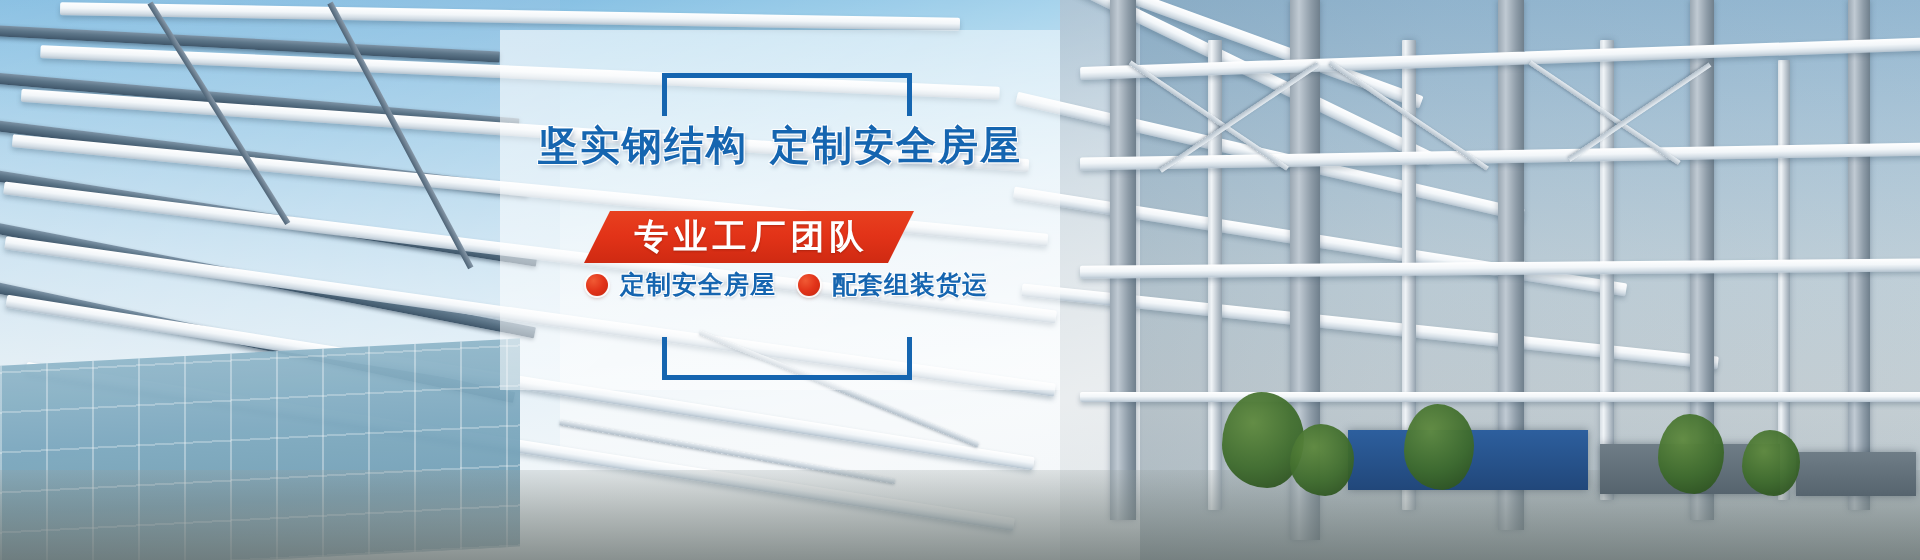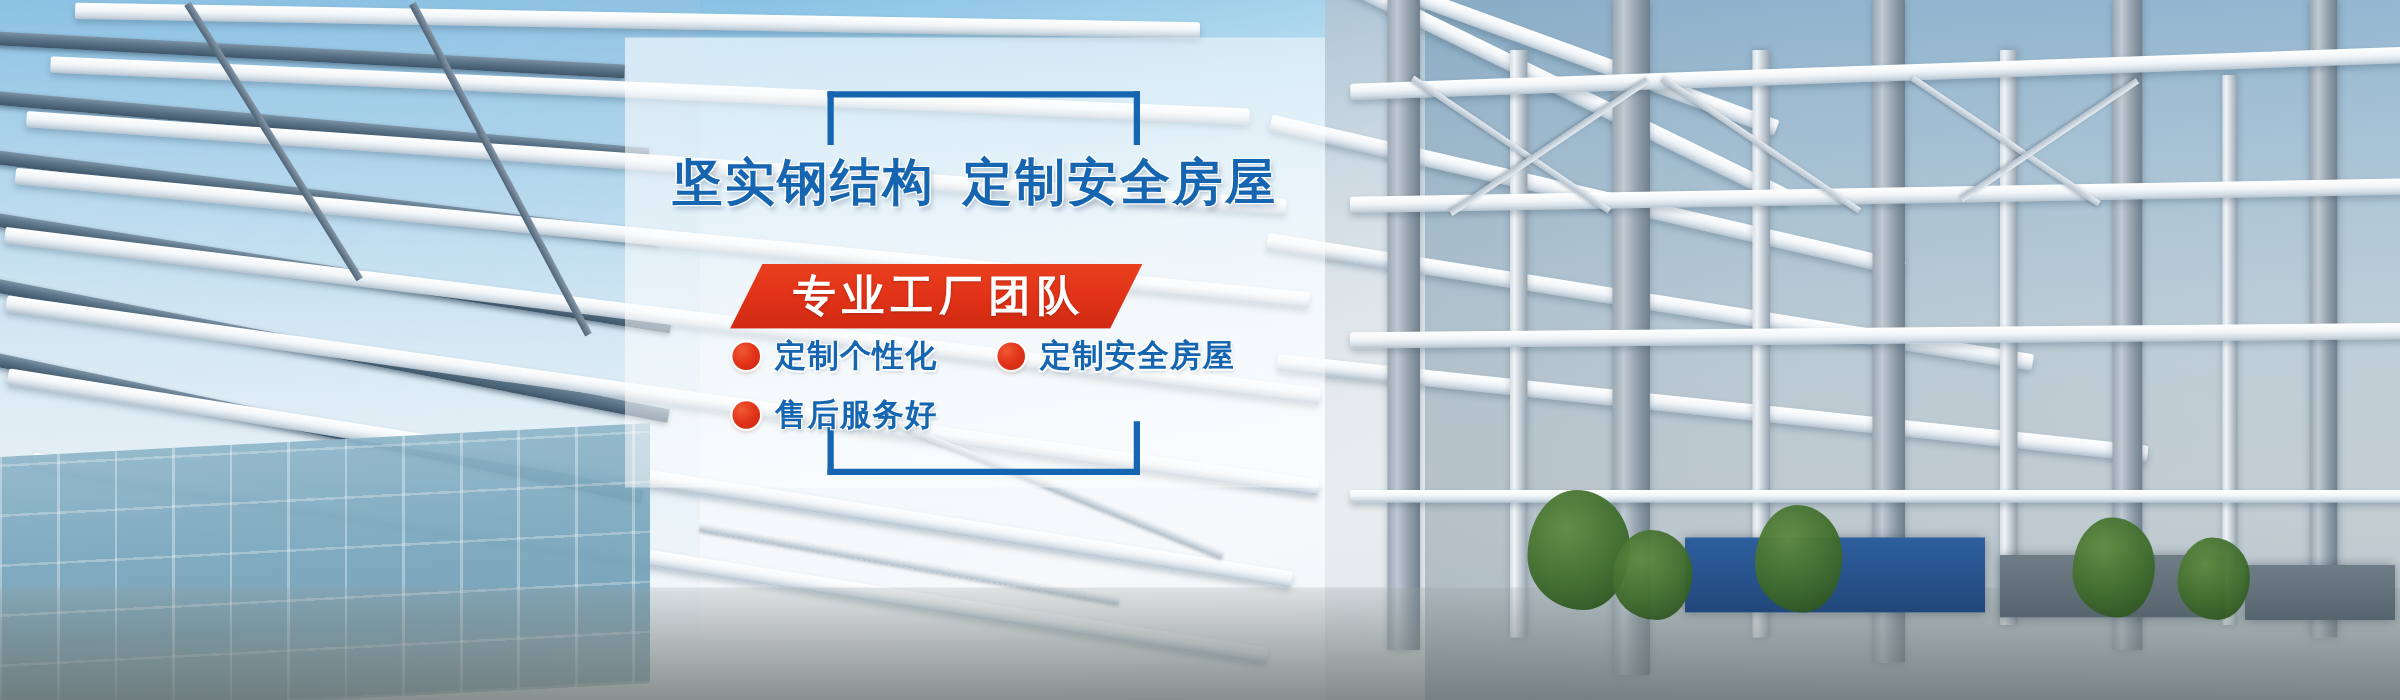--- a/index.html
+++ b/index.html
@@ -258,25 +258,21 @@
     <span>坚实钢结构</span><span class="gap"></span><span>定制安全房屋</span>
   </div>
 
   <div class="ribbon">
     <span class="ribbon-text">专业工厂团队</span>
   </div>
 
   <div class="features">
     <div class="feature">
       <span class="dot"></span>
-      <span class="feature-label">定制个性化</span>
-    </div>
-    <div class="feature">
-      <span class="dot"></span>
       <span class="feature-label">定制安全房屋</span>
     </div>
     <div class="feature">
       <span class="dot"></span>
-      <span class="feature-label">售后服务好</span>
+      <span class="feature-label">配套组装货运</span>
     </div>
   </div>
 
 </div>
 
 </body></html>

